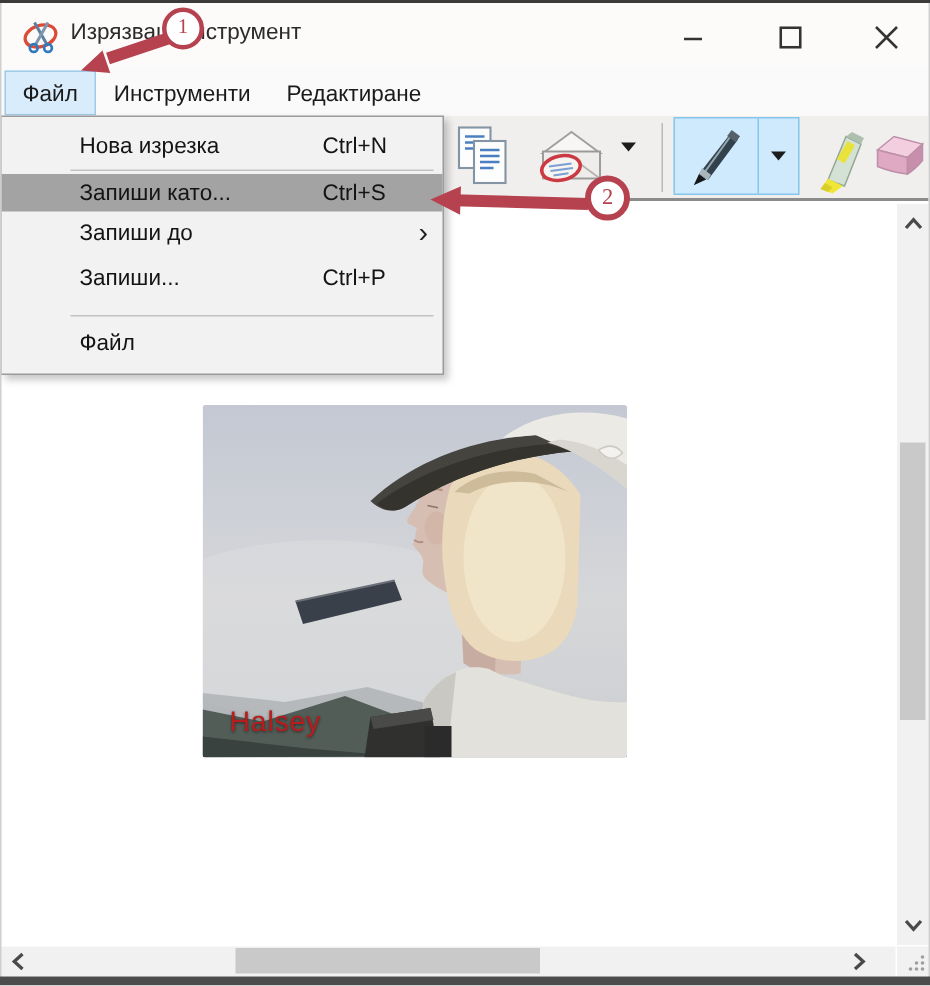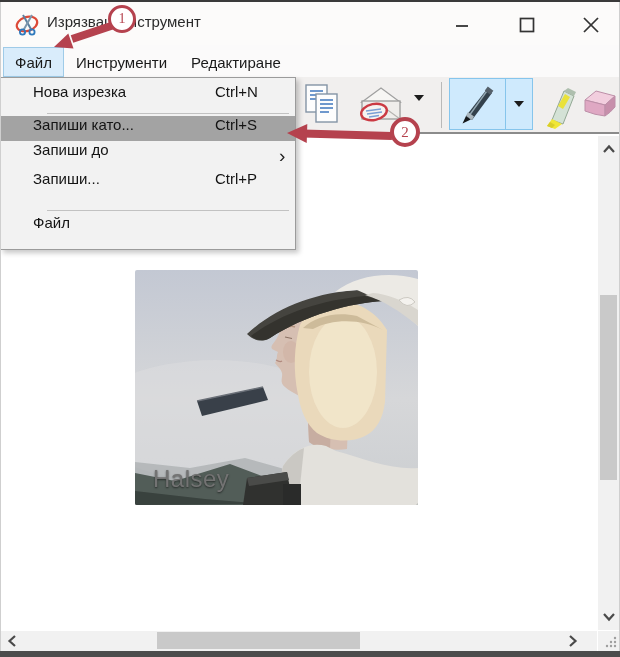--- a/index.html
+++ b/index.html
@@ -30,25 +30,25 @@
   .caret-down { width:0; height:0; border-left:5px solid transparent; border-right:5px solid transparent; border-top:6px solid #1c1c1c; }
   .tb-sep { position:absolute; left:440px; top:5px; width:1px; height:46px; background:#b9b9b9; }
   .pen-group { position:absolute; left:448px; top:1px; width:84px; height:52px; background:#cfeafd; border:1px solid #86c5ec; display:flex; }
   .pen-main { width:56px; height:100%; display:flex; align-items:center; justify-content:center; border-right:1px solid #86c5ec; }
   .pen-drop { flex:1; display:flex; align-items:center; justify-content:center; }
 
   
   .content { position:absolute; left:1px; top:136px; width:596px; height:494px; background:#ffffff; z-index:1; }
   .snip-image { position:absolute; left:135px; top:270px; width:283px; height:235px; overflow:hidden; z-index:2; border-radius:2px; }
   .snip-image svg { display:block; }
-  .img-caption { position:absolute; left:18px; bottom:12px; color:#737373; font-size:24px; letter-spacing:.5px; text-shadow:0 1px 2px rgba(0,0,0,.55); }
+  .img-caption { position:absolute; left:18px; bottom:12px; color:#b91c1c; font-size:19px; letter-spacing:.5px; text-shadow:0 1px 2px rgba(0,0,0,.55); }
 
   
   .filemenu { position:absolute; left:0px; top:77px; width:296px; background:#f2f2f2; border:1px solid #9b9b9b; box-shadow:3px 3px 5px rgba(0,0,0,.22); padding:5px 0 7px 0; z-index:30; font-size:15px; color:#141414; }
-  .menu-item { position:relative; height:29px; display:flex; padding-left:32px; }
+  .menu-item { position:relative; height:29px; display:flex; align-items:center; padding-left:52px; }
   .menu-item.hl { height:25px; background:#a3a3a3; }
   .mi-shortcut { position:absolute; left:214px; }
   .mi-sub { position:absolute; left:278px; top:2px; font-size:19px; line-height:26px; color:#222; }
   .menu-sep { height:1px; background:#c2c2c2; margin:2px 6px 2px 46px; }
   .menu-sep.gap { margin-top:10px; margin-bottom:3px; }
 
   
   .vscroll { position:absolute; left:598px; top:136px; width:21px; height:494px; background:#f1f1f1; z-index:6; }
   .vscroll .arrow-top { position:absolute; left:0; top:4px; width:21px; height:18px; display:flex; align-items:center; justify-content:center; }
   .vscroll .arrow-bottom { position:absolute; left:0; bottom:4px; width:21px; height:18px; display:flex; align-items:center; justify-content:center; }

